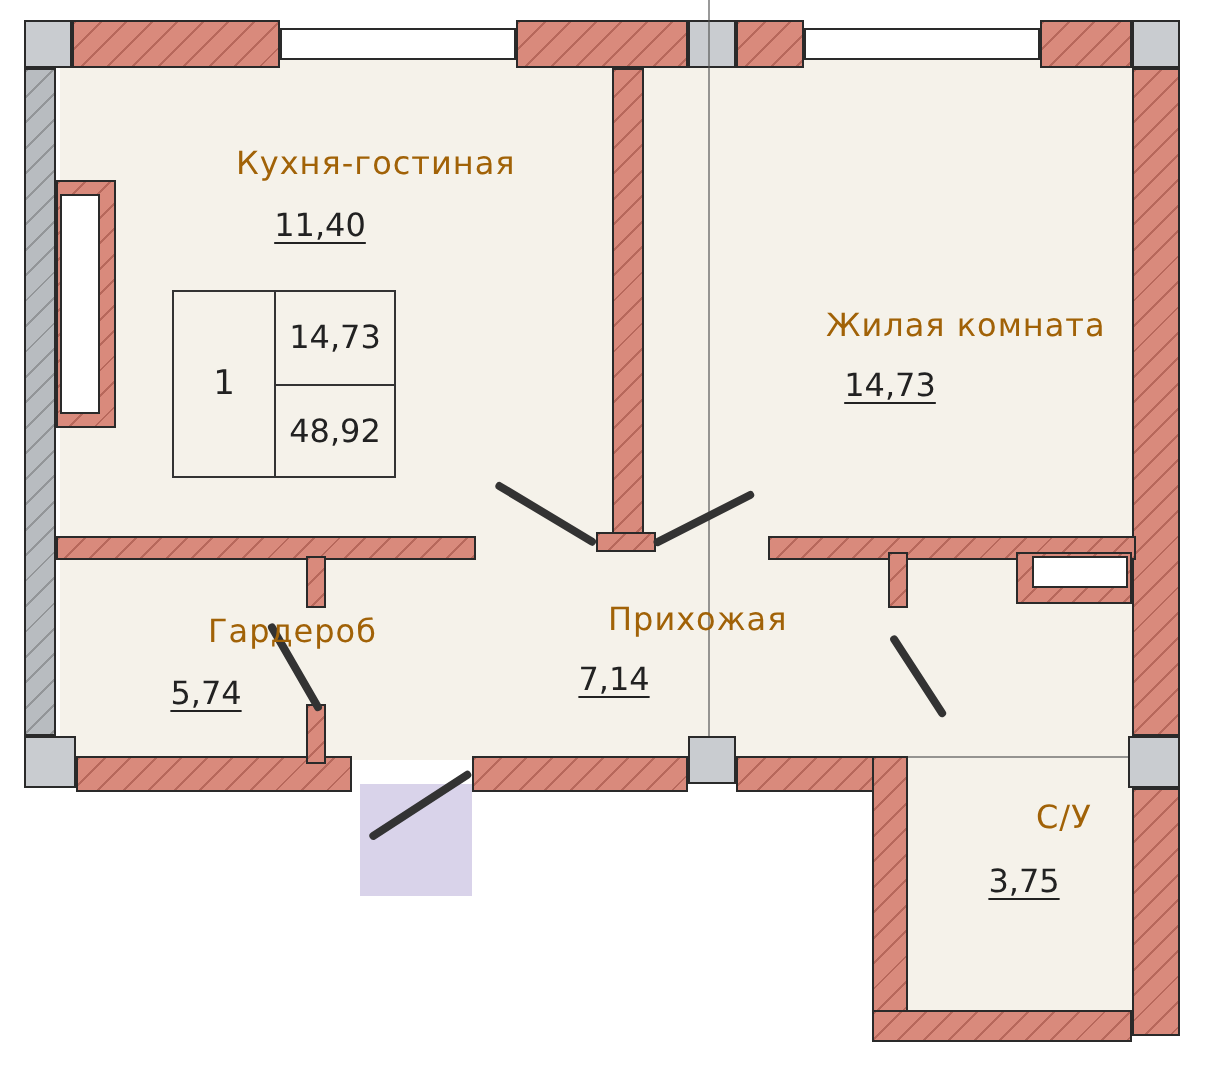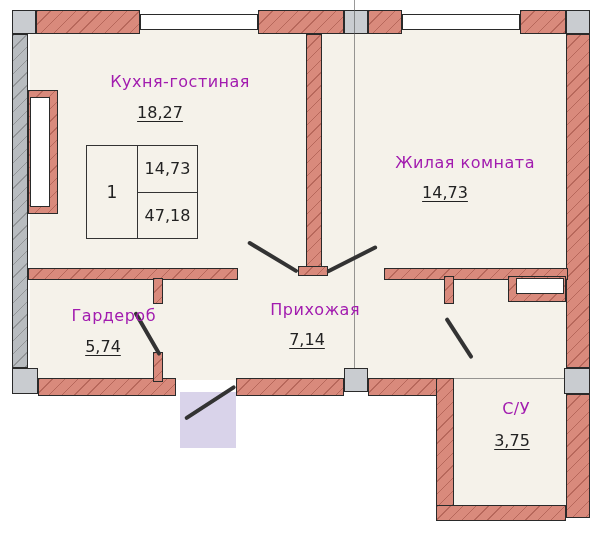--- a/index.html
+++ b/index.html
@@ -4,21 +4,21 @@
 <style>
   html,body{margin:0;padding:0;background:#ffffff;}
   body{width:615px;height:540px;position:relative;overflow:hidden;font-family:"DejaVu Sans",sans-serif;}
   .room{position:absolute;background:#f5f2ea;}
   .wall{position:absolute;background:#d98a7c;border:1.5px solid #2a2a2a;box-sizing:border-box;
         background-image:repeating-linear-gradient(135deg,rgba(120,40,30,.35) 0 1px,transparent 1px 9px);}
   .col{position:absolute;background:#c9ccd0;border:1.5px solid #2a2a2a;box-sizing:border-box;}
   .gwall{position:absolute;background:#b8bcc0;border:1.5px solid #2a2a2a;box-sizing:border-box;
         background-image:repeating-linear-gradient(135deg,rgba(60,60,60,.3) 0 1px,transparent 1px 9px);}
   .win{position:absolute;background:#ffffff;border:1.5px solid #2a2a2a;box-sizing:border-box;}
-  .lbl{position:absolute;text-align:right;font-size:16px;color:#a21caf;letter-spacing:0.5px;}
+  .lbl{position:absolute;text-align:left;font-size:16px;color:#a16207;letter-spacing:0.5px;margin-left:48px;}
   .area{position:absolute;text-align:center;font-size:16px;color:#222;text-decoration:underline;text-underline-offset:3px;}
   .door{position:absolute;height:4px;background:#333;border-radius:2px;transform-origin:0 50%;}
   .tbl{position:absolute;left:86px;top:145px;width:112px;height:94px;border:1.5px solid #333;box-sizing:border-box;display:flex;}
   .tbl .num{width:50px;border-right:1.5px solid #333;display:flex;align-items:center;justify-content:center;font-size:17px;color:#222;}
   .tbl .vals{flex:1;display:flex;flex-direction:column;}
   .tbl .vals div{flex:1;display:flex;align-items:center;justify-content:center;font-size:16px;color:#222;border-bottom:1.5px solid #333;}
   .tbl .vals div:last-child{border-bottom:none;}
   .thin{position:absolute;background:#555;}
   .entry{position:absolute;background:#d9d3ea;}
 </style>
@@ -72,33 +72,33 @@
 <div class="thin" style="left:354px;top:0px;width:1px;height:368px;opacity:.6;"></div>
 <div class="thin" style="left:454px;top:378px;width:110px;height:1px;opacity:.6;"></div>
 
 <div class="door" style="left:248px;top:240px;width:58px;transform:rotate(31deg);"></div>
 <div class="door" style="left:327px;top:270px;width:56px;transform:rotate(-27deg);"></div>
 <div class="door" style="left:135px;top:310px;width:50px;transform:rotate(60deg);"></div>
 <div class="door" style="left:446px;top:316px;width:48px;transform:rotate(57deg);"></div>
 <div class="door" style="left:185px;top:417px;width:60px;transform:rotate(-33deg);"></div>
 
 <div class="lbl" style="left:70px;top:72px;width:180px;">Кухня-гостиная</div>
-<div class="area" style="left:120px;top:103px;width:80px;">18,27</div>
+<div class="area" style="left:120px;top:103px;width:80px;">11,40</div>
 
 <div class="lbl" style="left:365px;top:153px;width:170px;">Жилая комната</div>
 <div class="area" style="left:405px;top:183px;width:80px;">14,73</div>
 
 <div class="lbl" style="left:56px;top:306px;width:100px;">Гардероб</div>
 <div class="area" style="left:78px;top:337px;width:50px;">5,74</div>
 
 <div class="lbl" style="left:256px;top:300px;width:104px;">Прихожая</div>
 <div class="area" style="left:282px;top:330px;width:50px;">7,14</div>
 
 <div class="lbl" style="left:470px;top:399px;width:60px;">С/У</div>
 <div class="area" style="left:482px;top:431px;width:60px;">3,75</div>
 
 <div class="tbl">
   <div class="num">1</div>
   <div class="vals">
     <div>14,73</div>
-    <div>47,18</div>
+    <div>48,92</div>
   </div>
 </div>
 
 </body></html>

